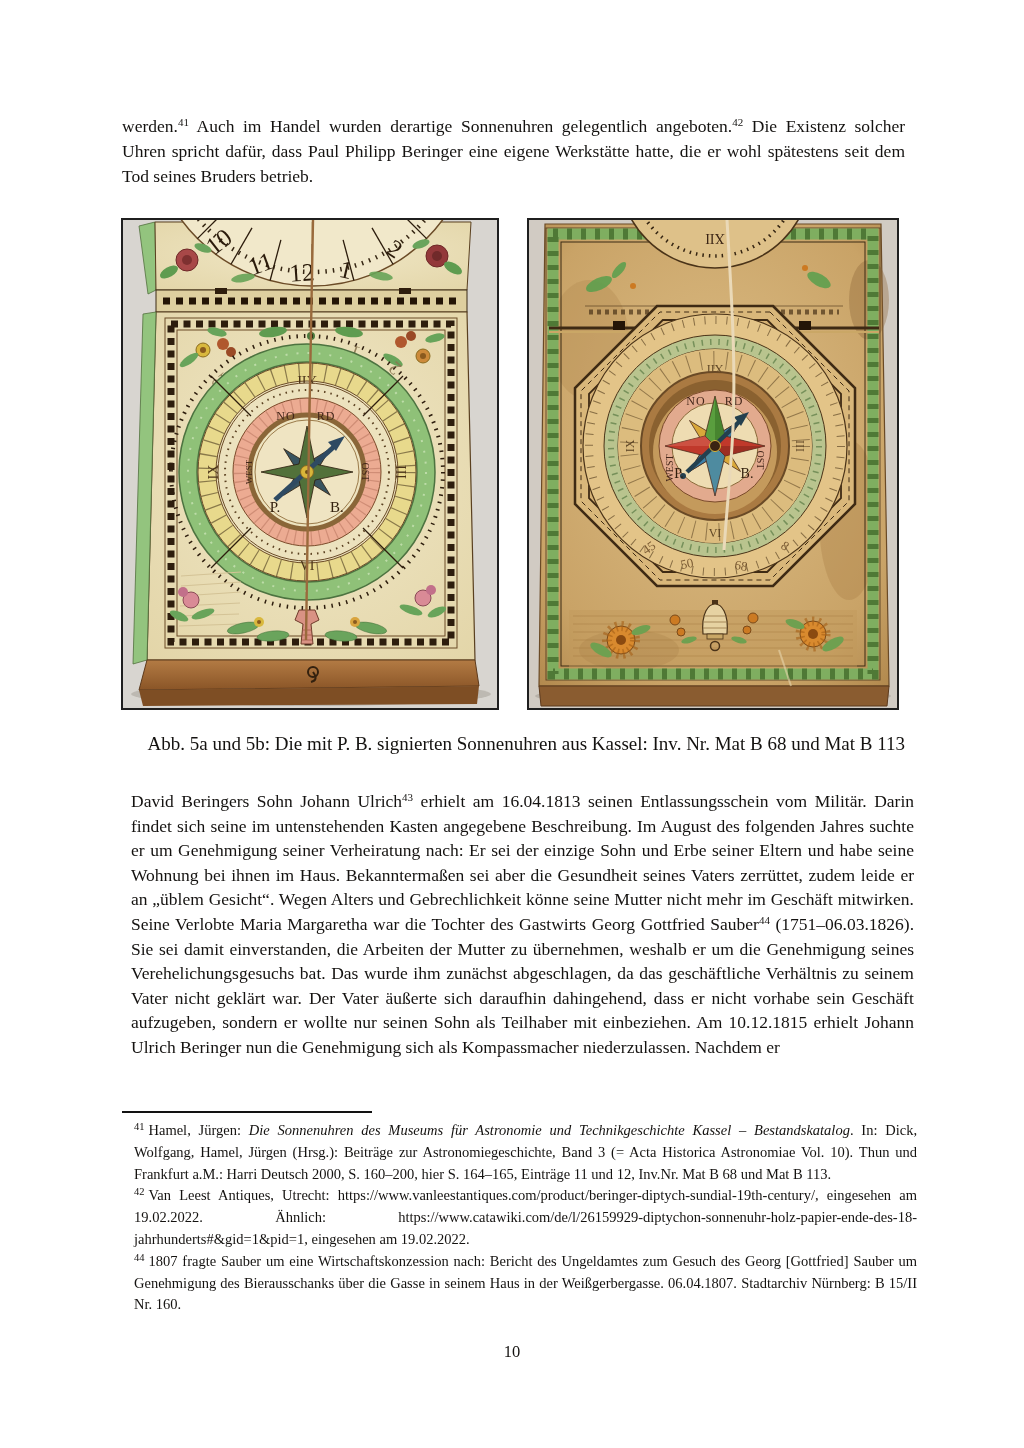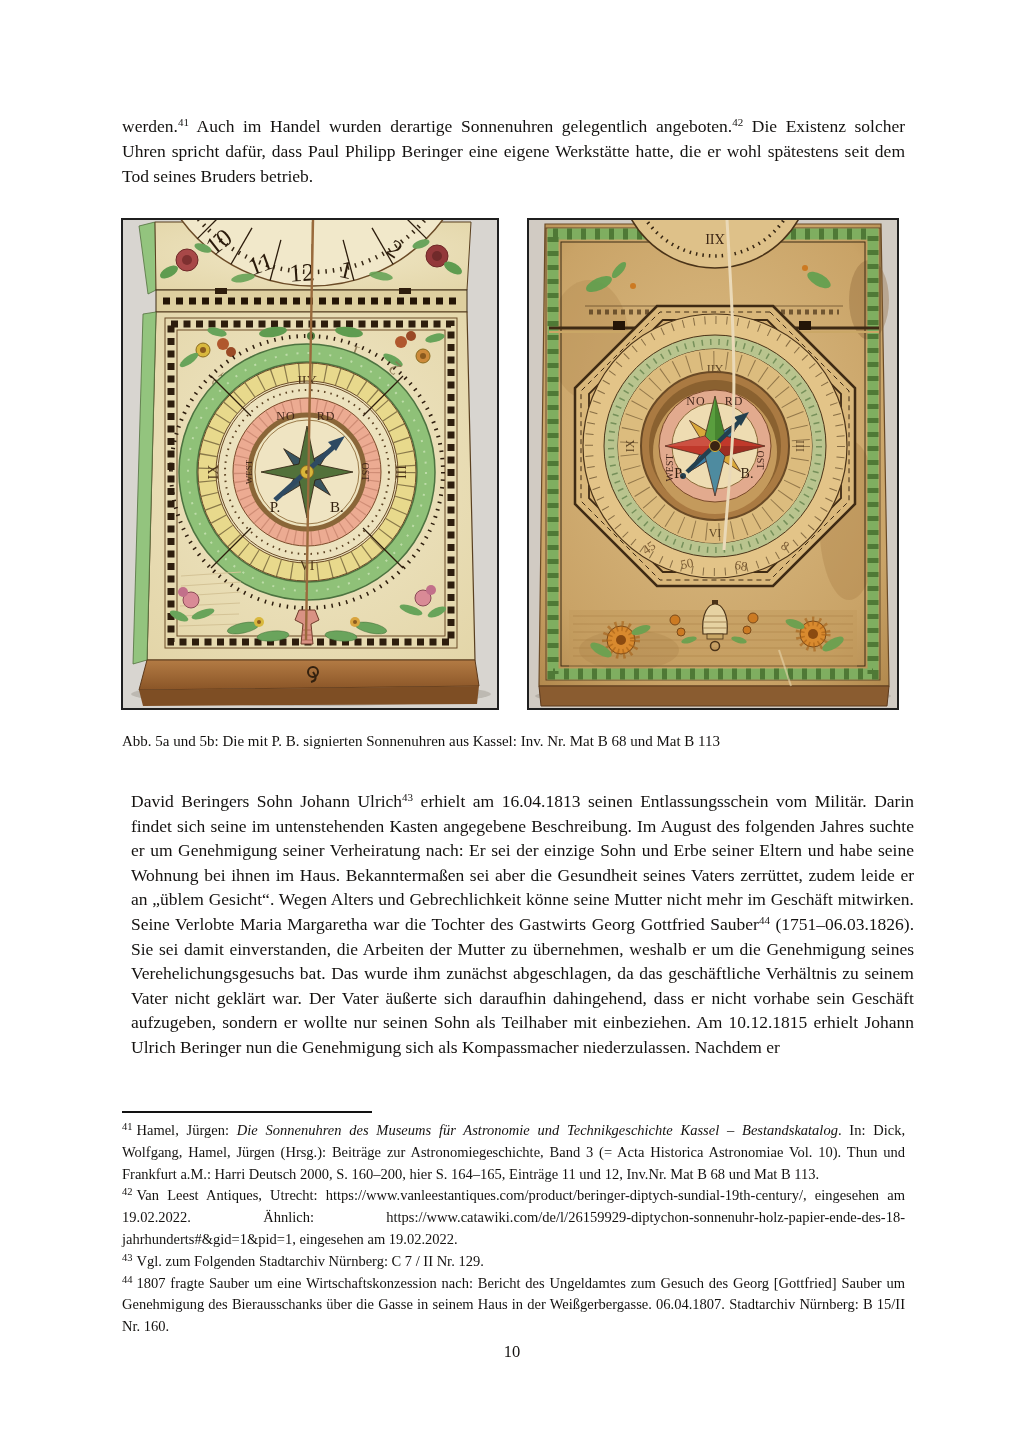--- a/index.html
+++ b/index.html
@@ -8,26 +8,26 @@
   .intro-para { position:absolute; left:122px; top:114px; width:783px;
           font-size:17.5px; line-height:25px; text-align:justify; margin:0; }
   .fnref { font-size:11px; vertical-align:6px; line-height:0; letter-spacing:0; }
   .figures { position:absolute; left:121px; top:218px; width:778px; height:492px;
           display:flex; gap:28px; }
   .fig { box-sizing:border-box; border:2px solid #1f1f1f; padding:0; margin:0; background:#d6d3ce; }
   .fig-left { width:378px; height:492px; }
   .fig-right { width:372px; height:492px; }
   .fig svg { display:block; width:100%; height:100%; }
   .caption { position:absolute; left:122px; top:733px; width:783px; margin:0;
-          font-size:15px; text-align:left; }
+          font-size:19px; text-align:right; }
   .main-para { position:absolute; left:122px; top:780px; width:783px; margin:9px;
           font-size:17.5px; line-height:24.6px; text-align:justify; }
   .fn-rule { position:absolute; left:122px; top:1111px; width:250px; height:0;
           border-top:2px solid #121212; }
-  .footnotes { position:absolute; left:122px; top:1120px; width:783px;
+  .footnotes { position:absolute; left:134px; top:1120px; width:783px;
           font-size:14.5px; line-height:21.8px; text-align:justify; }
   .footnotes p { margin:0; overflow-wrap:break-word; }
   .fnm { font-size:10.5px; vertical-align:5px; line-height:0; margin-right:4px; }
   .page-number { position:absolute; left:0; top:1342px; width:1024px;
           text-align:center; font-size:16.5px; }
   svg text { font-family:"Liberation Serif", serif; }
 </style>
 </head>
 <body>
 
@@ -378,18 +378,17 @@
 
   <p class="caption">Abb. 5a und 5b: Die mit P. B. signierten Sonnenuhren aus Kassel: Inv. Nr. Mat B 68 und Mat B 113</p>
 
   <p class="main-para"><span>David Beringers Sohn Johann Ulrich</span><sup class="fnref">43</sup><span> erhielt am 16.04.1813 seinen Entlassungsschein vom Militär. Darin findet sich seine im untenstehenden Kasten angegebene Beschreibung. Im August des folgenden Jahres suchte er um Genehmigung seiner Verheiratung nach: Er sei der einzige Sohn und Erbe seiner Eltern und habe seine Wohnung bei ihnen im Haus. Bekanntermaßen sei aber die Gesundheit seines Vaters zerrüttet, zudem leide er an „üblem Gesicht“. Wegen Alters und Gebrechlichkeit könne seine Mutter nicht mehr im Geschäft mitwirken. Seine Verlobte Maria Margaretha war die Tochter des Gastwirts Georg Gottfried Sauber</span><sup class="fnref">44</sup><span> (1751–06.03.1826). Sie sei damit einverstanden, die Arbeiten der Mutter zu übernehmen, weshalb er um die Genehmigung seines Verehelichungsgesuchs bat. Das wurde ihm zunächst abgeschlagen, da das geschäftliche Verhältnis zu seinem Vater nicht geklärt war. Der Vater äußerte sich daraufhin dahingehend, dass er nicht vorhabe sein Geschäft aufzugeben, sondern er wollte nur seinen Sohn als Teilhaber mit einbeziehen. Am 10.12.1815 erhielt Johann Ulrich Beringer nun die Genehmigung sich als Kompassmacher niederzulassen. Nachdem er</span></p>
 
   <div class="fn-rule"></div>
 
   <div class="footnotes">
     <p><sup class="fnm">41</sup><span>Hamel, Jürgen: </span><i>Die Sonnenuhren des Museums für Astronomie und Technikgeschichte Kassel – Bestandskatalog</i><span>. In: Dick, Wolfgang, Hamel, Jürgen (Hrsg.): Beiträge zur Astronomiegeschichte, Band 3 (= Acta Historica Astronomiae Vol. 10). Thun und Frankfurt a.M.: Harri Deutsch 2000, S. 160–200, hier S. 164–165, Einträge 11 und 12, Inv.Nr. Mat B 68 und Mat B 113.</span></p>
     <p><sup class="fnm">42</sup><span>Van Leest Antiques, Utrecht: https://www.vanleestantiques.com/product/beringer-diptych-sundial-19th-century/, eingesehen am 19.02.2022. Ähnlich: https://www.catawiki.com/de/l/26159929-diptychon-sonnenuhr-holz-papier-ende-des-18-jahrhunderts#&amp;gid=1&amp;pid=1, eingesehen am 19.02.2022.</span></p>
-    <p><sup class="fnm">43</sup><span>Vgl. zum Folgenden Stadtarchiv Nürnberg: C 7 / II Nr. 129.</span></p>
     <p><sup class="fnm">44</sup><span>1807 fragte Sauber um eine Wirtschaftskonzession nach: Bericht des Ungeldamtes zum Gesuch des Georg [Gottfried] Sauber um Genehmigung des Bierausschanks über die Gasse in seinem Haus in der Weißgerbergasse. 06.04.1807. Stadtarchiv Nürnberg: B 15/II Nr. 160.</span></p>
   </div>
 
   <div class="page-number">10</div>
 </div>
 
 </body></html>

